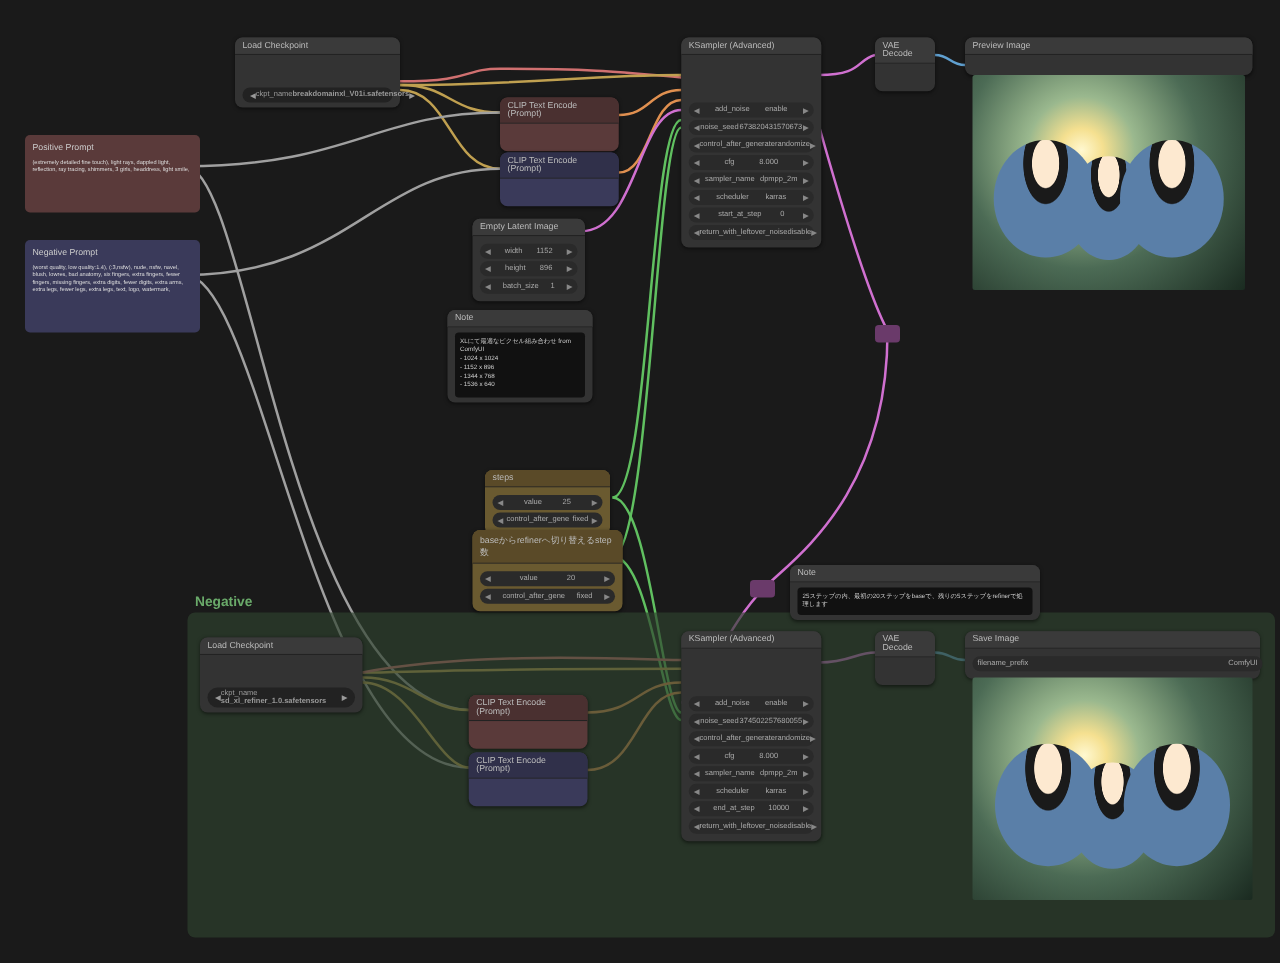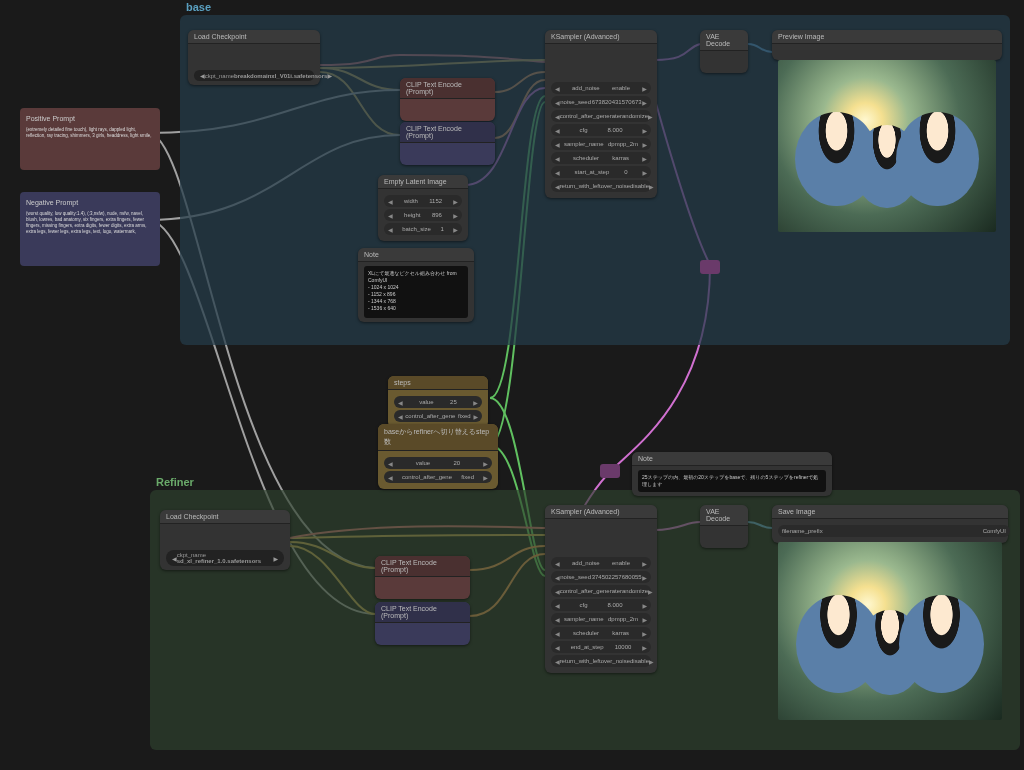--- a/index.html
+++ b/index.html
@@ -67,26 +67,23 @@
       <path d="M290 538 C380 520 520 528 545 528" stroke="#d07070"></path>
 
       <path d="M470 570 C510 570 510 546 545 546" stroke="#e09050"></path>
       <path d="M470 616 C510 616 510 554 545 554" stroke="#e09050"></path>
 
       <path d="M655 530 C680 530 685 522 700 522" stroke="#d070d0"></path>
       <path d="M748 522 C760 522 760 528 772 528" stroke="#60a0d0"></path>
     </g>
   </svg>
 
-  <div class="group" style="left:180px;top:15px;width:830px;height:330px;background:#233a48BB">
-    <div class="group-title" style="color:#5aa0c0">base</div>
-  </div>
 
   <div class="group" style="left:150px;top:490px;width:870px;height:260px;background:#2e422eAA">
-    <div class="group-title" style="color:#6aaa6a">Refiner</div>
+    <div class="group-title" style="color:#6aaa6a">Negative</div>
   </div>
 
   <div class="prompt-box" style="left:20px;top:108px;width:128px;height:50px;background:#5a3a3a">
     <div class="prompt-title">Positive Prompt</div>
     <div style="font-size:4.5px">(extremely detailed fine touch), light rays, dappled light, reflection, ray tracing, shimmers, 3 girls, headdress, light smile,</div>
   </div>
 
   <div class="prompt-box" style="left:20px;top:192px;width:128px;height:62px;background:#3a3a5a">
     <div class="prompt-title">Negative Prompt</div>
     <div style="font-size:4.5px">(worst quality, low quality:1.4), (:3,nsfw), nude, nsfw, navel, blush, lowres, bad anatomy, six fingers, extra fingers, fewer fingers, missing fingers, extra digits, fewer digits, extra arms, extra legs, fewer legs, extra legs, text, logo, watermark,</div>

